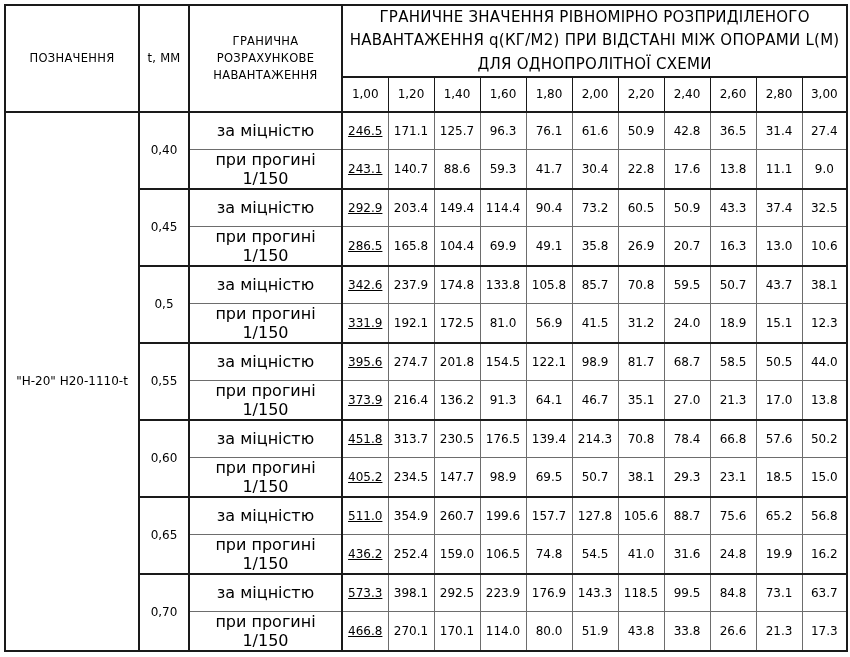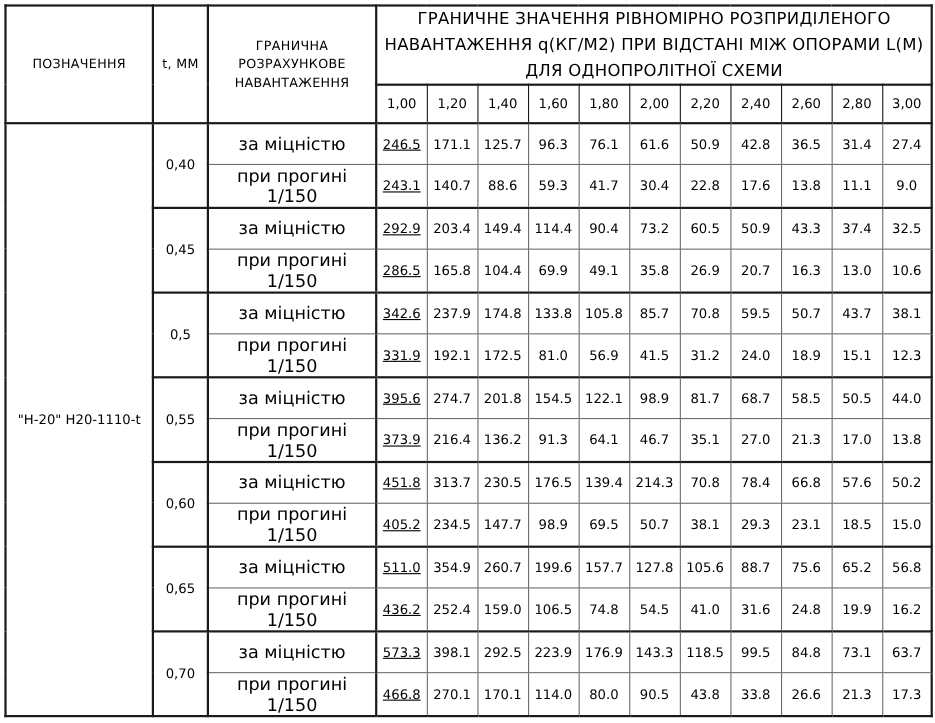--- a/index.html
+++ b/index.html
@@ -342,21 +342,21 @@
           <td class="num-cell">73.1</td>
           <td class="num-cell last-num">63.7</td>
         </tr>
         <tr class="data-row row-bot">
           <td class="crit-cell">при прогині 1/150</td>
           <td class="num-cell first-num">466.8</td>
           <td class="num-cell">270.1</td>
           <td class="num-cell">170.1</td>
           <td class="num-cell">114.0</td>
           <td class="num-cell">80.0</td>
-          <td class="num-cell">90.5</td>
+          <td class="num-cell">51.9</td>
           <td class="num-cell">43.8</td>
           <td class="num-cell">33.8</td>
           <td class="num-cell">26.6</td>
           <td class="num-cell">21.3</td>
           <td class="num-cell last-num">17.3</td>
         </tr>
       </tbody>
   </table>
 </div>
 

